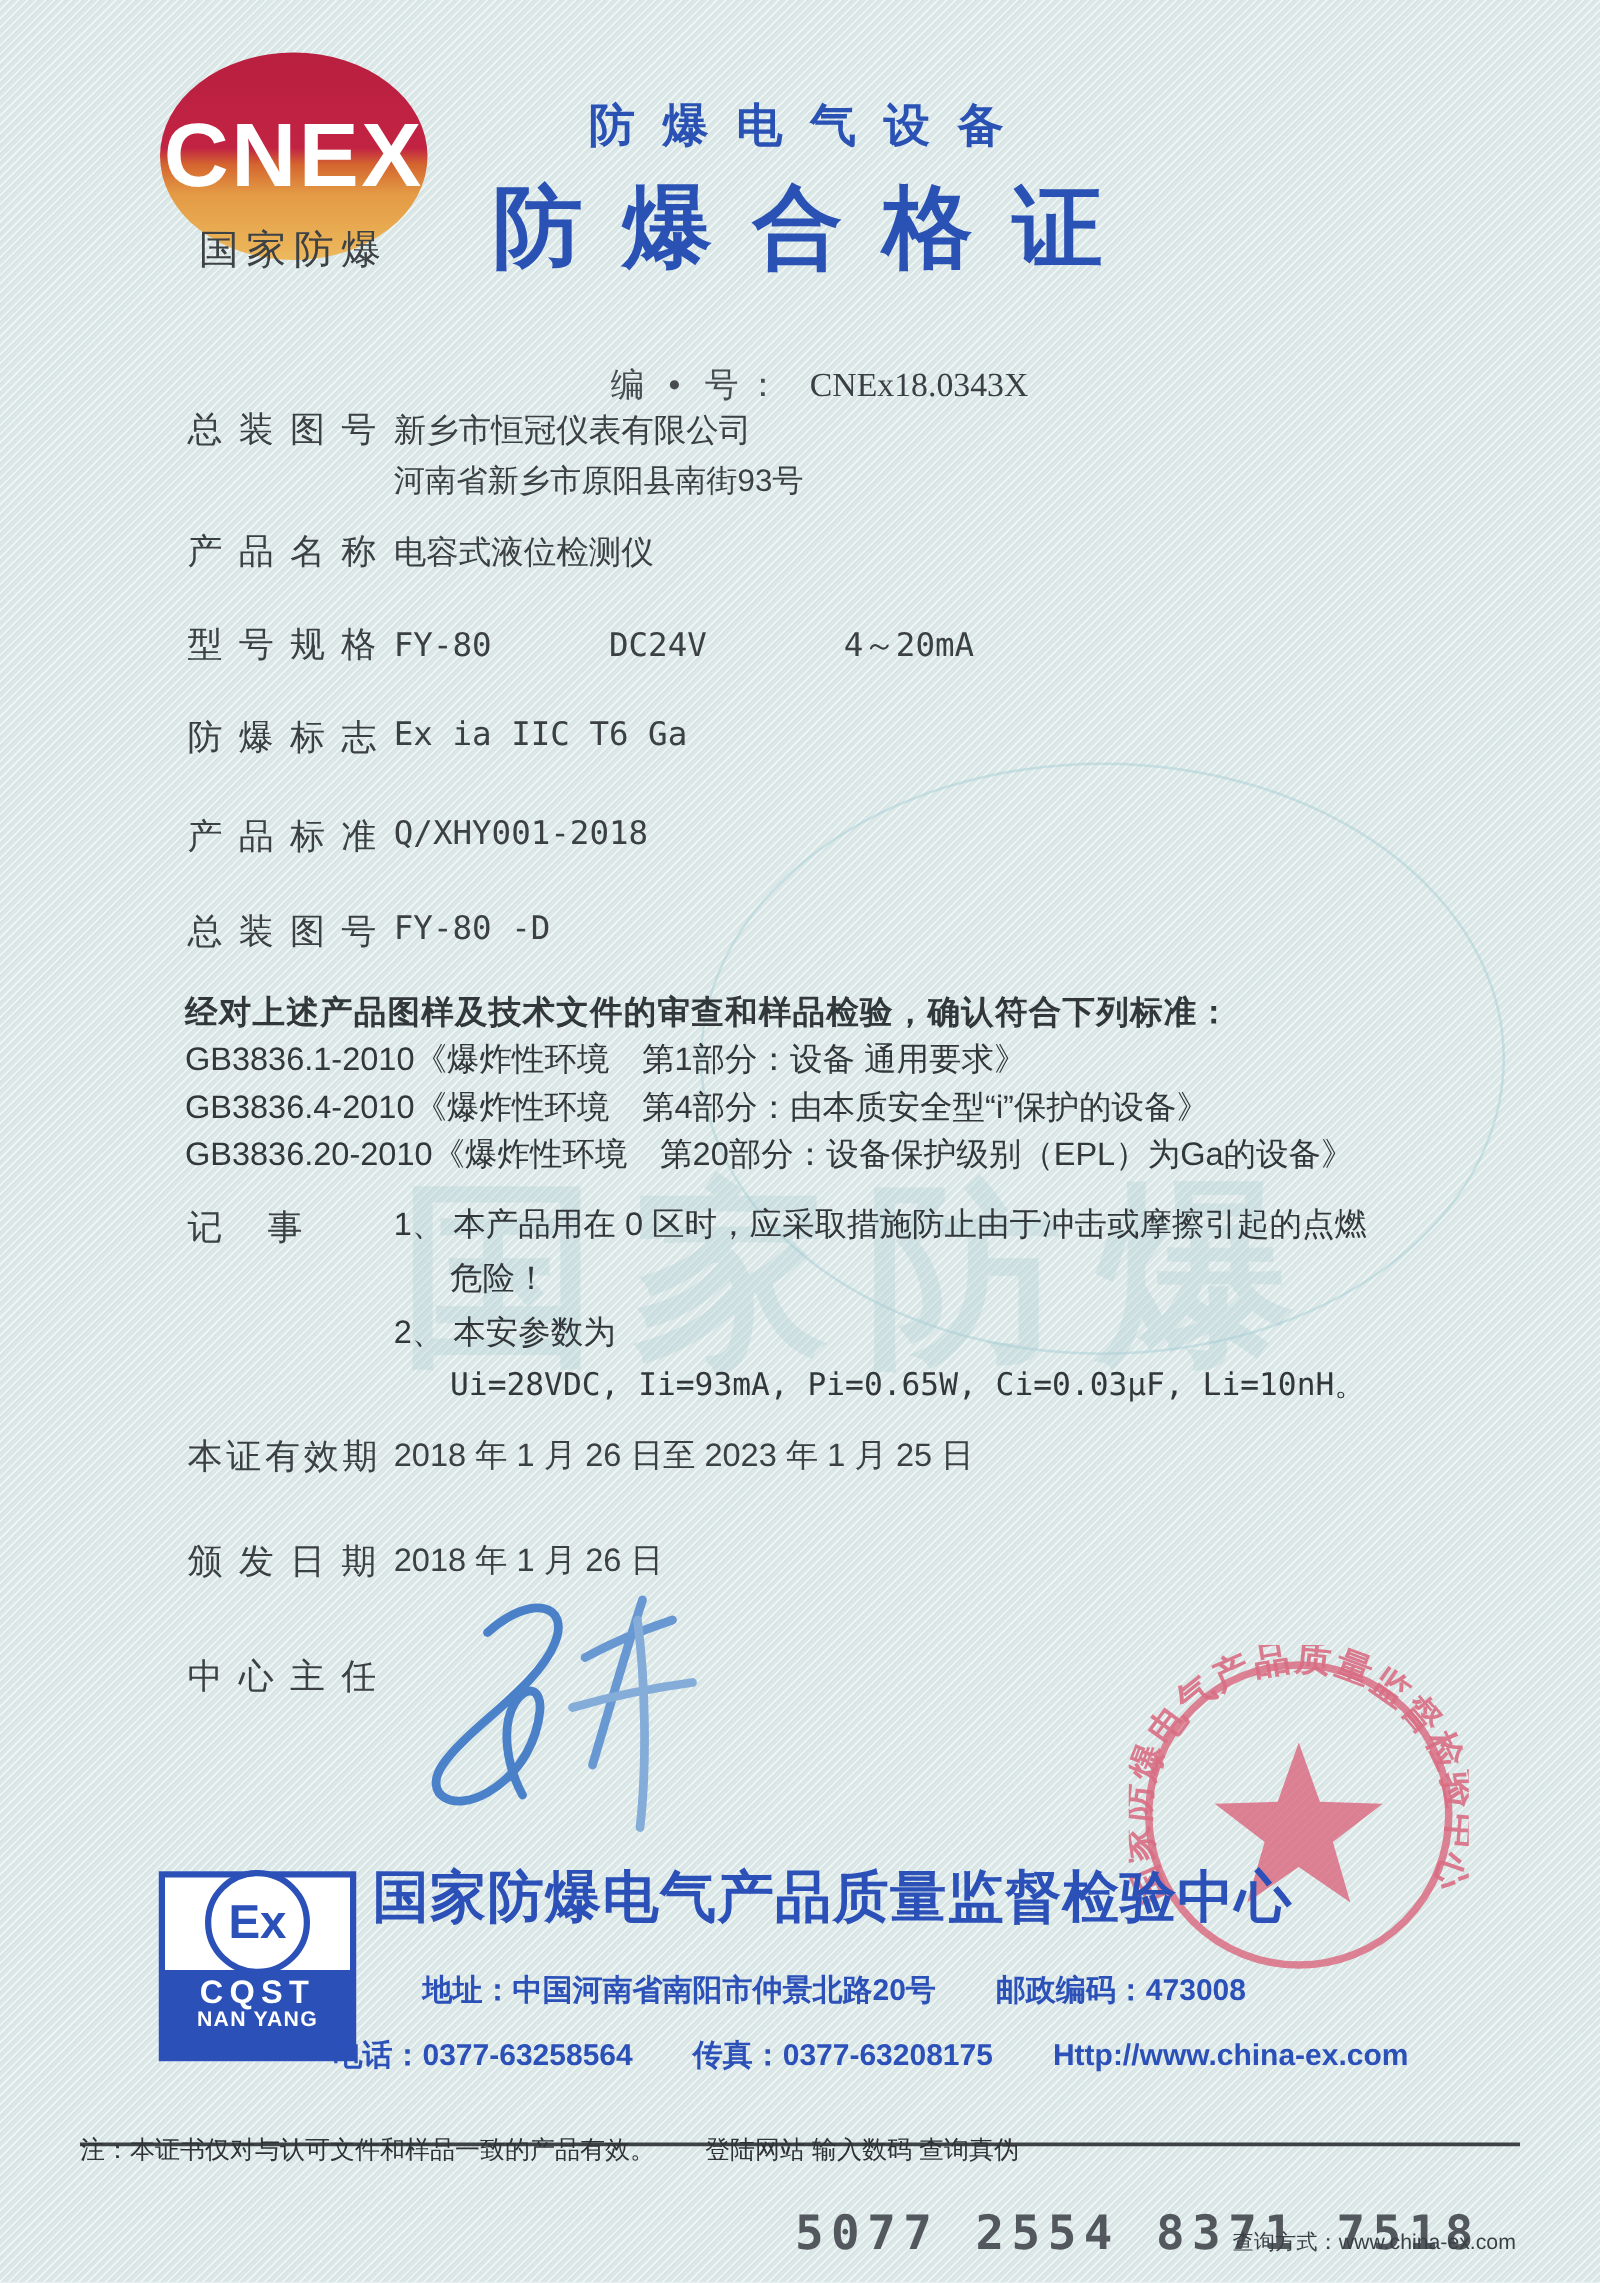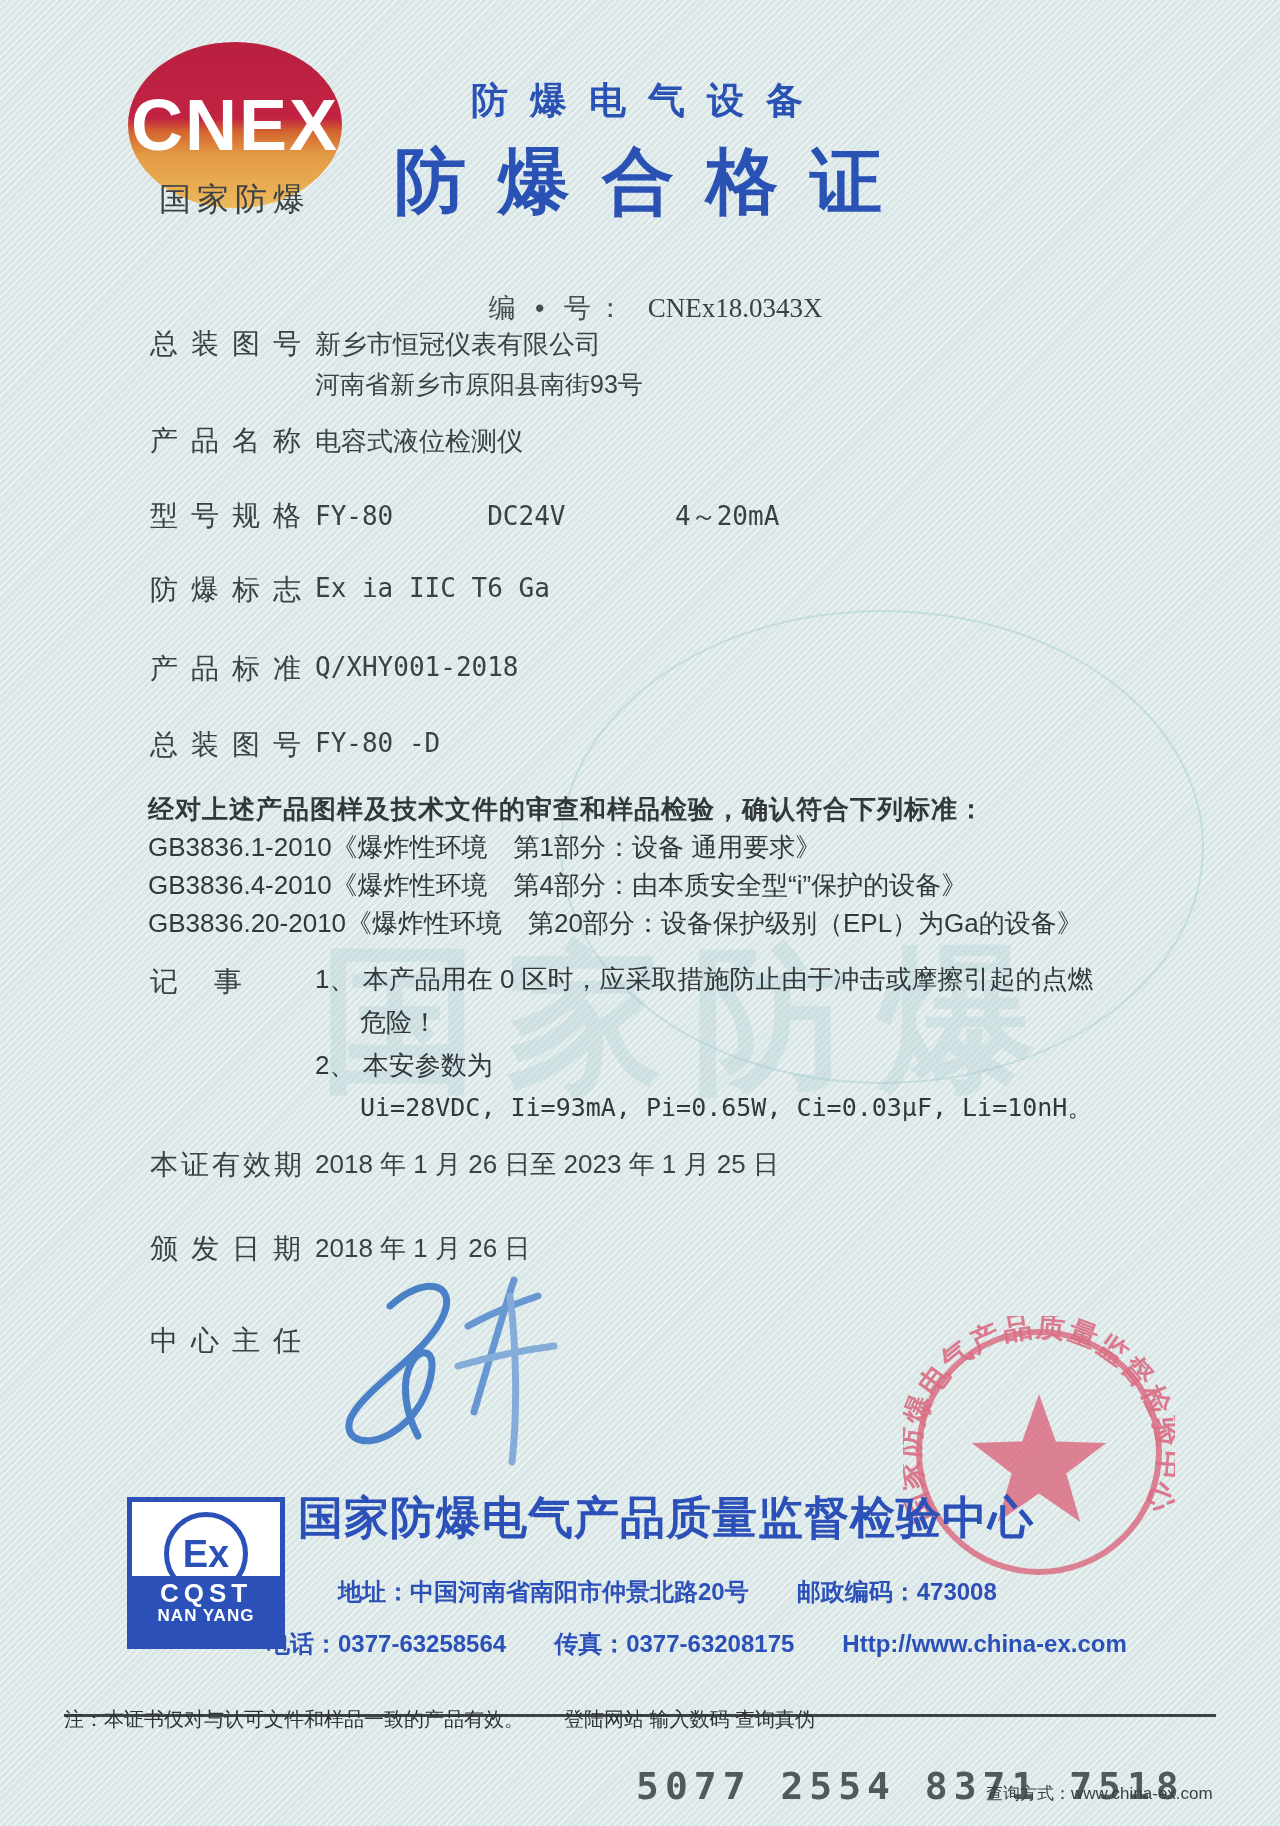--- a/index.html
+++ b/index.html
@@ -41,21 +41,21 @@
   .std{left:148px;font-size:26px;color:#32373c;white-space:nowrap;}
   
   .note-val{left:315px;font-size:26px;color:#32373c;white-space:pre;}
   .tight{letter-spacing:3px;}
   
   .sig-svg{left:318px;top:1262px;width:270px;height:230px;}
   
   .stamp-svg{left:903px;top:1316px;width:272px;height:272px;opacity:.88;}
   
   .badge{left:127px;top:1497px;width:158px;height:152px;border:5px solid #2b50b8;background:#fff;box-sizing:border-box;}
-  .badge-top{height:78px;display:flex;align-items:flex-start;justify-content:center;}
+  .badge-top{height:78px;display:flex;align-items:flex-end;justify-content:center;}
   .badge-circle{width:84px;height:84px;margin-top:10px;border:5px solid #2b50b8;border-radius:50%;
                 display:flex;align-items:center;justify-content:center;box-sizing:border-box;background:#fff;}
   .badge-ex{color:#2b50b8;font-size:38px;font-weight:bold;}
   .badge-bottom{position:absolute;left:0;right:0;bottom:0;height:64px;background:#2b50b8;
                 color:#fff;text-align:center;line-height:1.05;padding-top:4px;}
   .badge-l1{font-size:26px;letter-spacing:5px;font-weight:bold;text-align:center;}
   .badge-l2{font-size:17px;letter-spacing:1px;font-weight:bold;}
   .org-name{left:298px;top:1488px;width:745px;color:#2b50b8;font-size:45px;font-weight:bold;
             letter-spacing:1px;white-space:nowrap;font-family:"Liberation Serif",serif;}
   .org-addr{left:338px;top:1576px;color:#2b50b8;font-size:24px;font-weight:bold;white-space:pre;}

